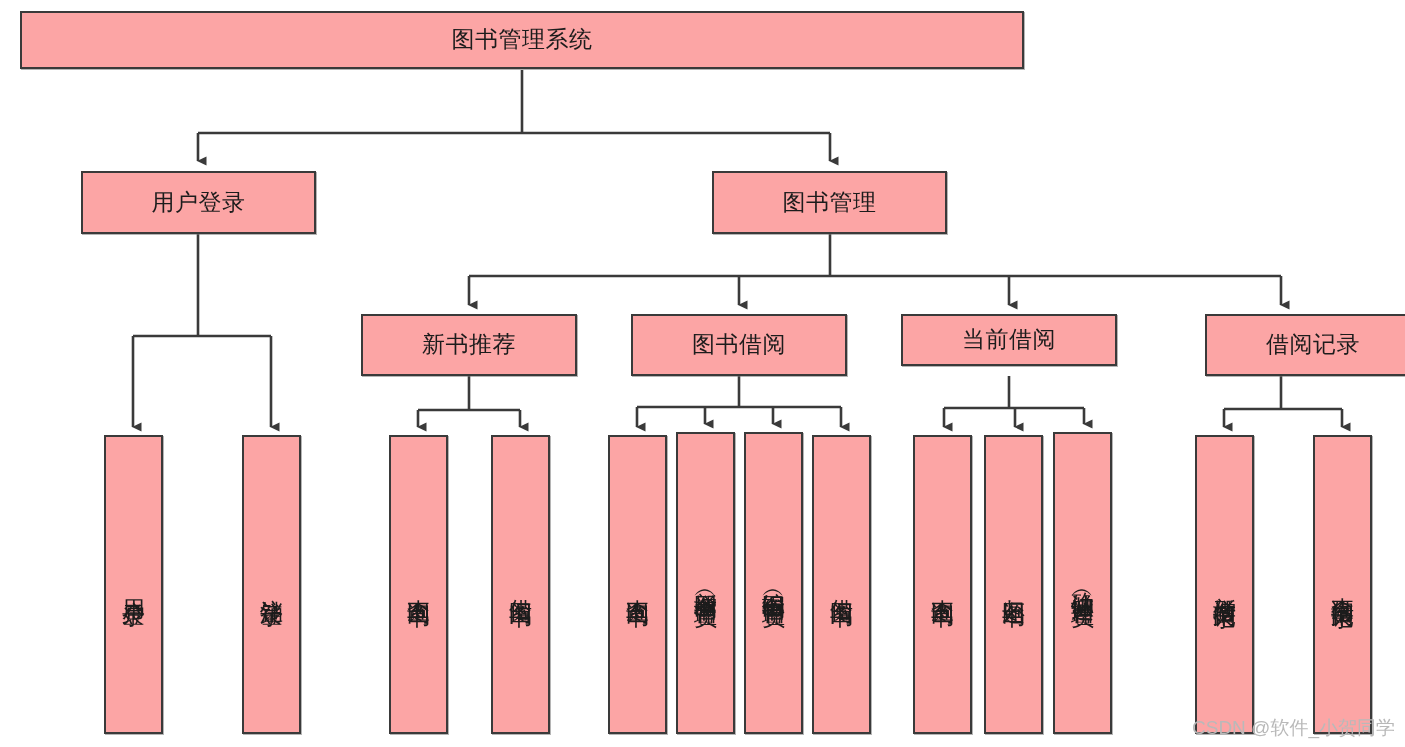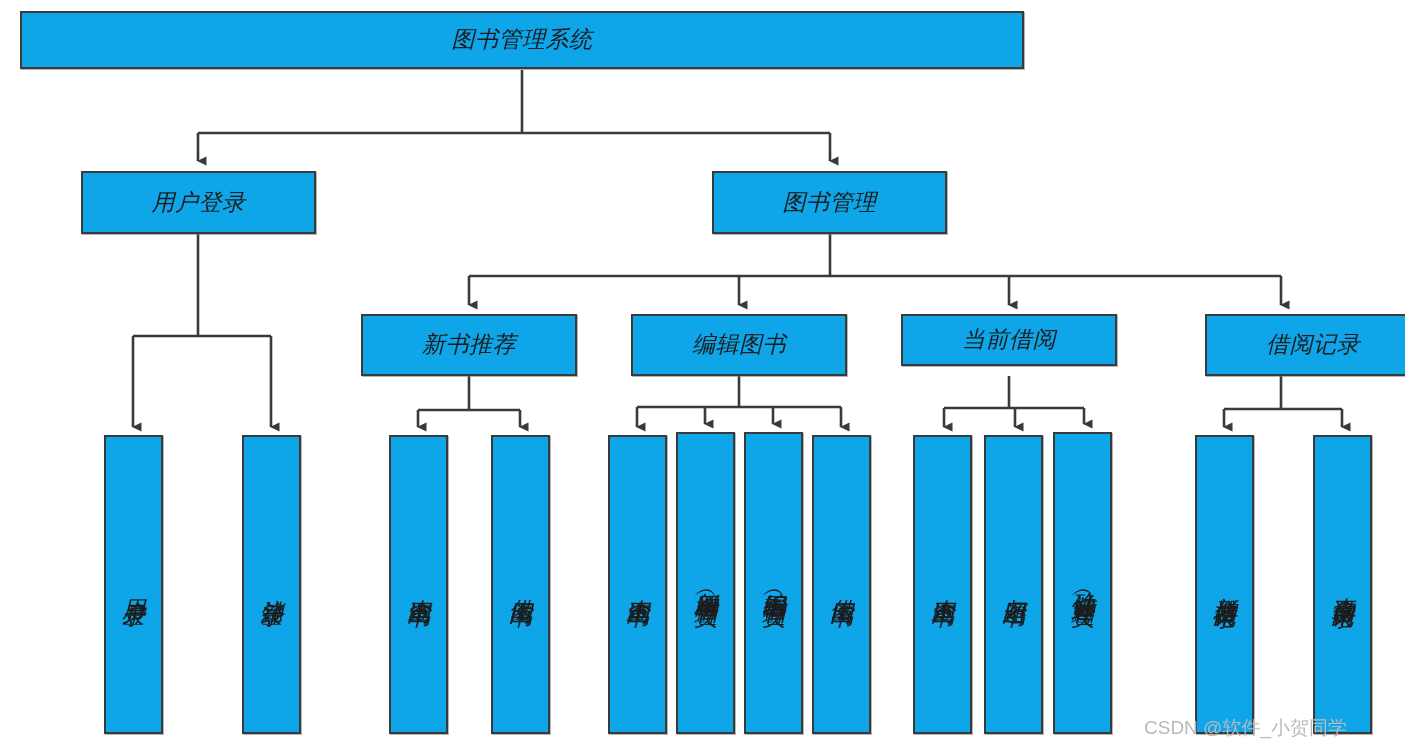--- a/index.html
+++ b/index.html
@@ -21,28 +21,27 @@
     position: absolute;
     left: 0;
     top: 0;
     width: 1405px;
     height: 747px;
     pointer-events: none;
   }
   .node {
     position: absolute;
     box-sizing: border-box;
-    background: #0ea5e9;
+    background: #fca5a5;
     border: 2px solid #3a3a3a;
     box-shadow: 1px 1px 0 0 rgba(120,120,120,0.55);
     display: flex;
     align-items: center;
     justify-content: center;
     color: #1c1c1c;
-    font-style: italic;
   }
   .node .label {
     display: block;
     text-align: center;
     line-height: 1.12;
     white-space: pre;
   }
   
   .node.horiz .label {
     font-size: 23px;
@@ -131,21 +130,21 @@
     <span class="label">用户登录</span>
   </div>
   <div class="node horiz" style="left:361px; top:314px; width:216px; height:62px;">
     <span class="label">新书推荐</span>
   </div>
 
   <div class="node horiz" style="left:712px; top:171px; width:235px; height:63px;">
     <span class="label">图书管理</span>
   </div>
   <div class="node horiz" style="left:631px; top:314px; width:216px; height:62px;">
-    <span class="label">编辑图书</span>
+    <span class="label">图书借阅</span>
   </div>
   <div class="node horiz" style="left:901px; top:314px; width:216px; height:52px;">
     <span class="label">当前借阅</span>
   </div>
   <div class="node horiz" style="left:1173px; top:314px; width:216px; height:62px;margin-left:32px;">
     <span class="label">借阅记录</span>
   </div>
 
   <div class="node vert" style="left:104px; top:435px; width:59px; height:299px;">
     <span class="label">用户登录</span>
@@ -184,15 +183,15 @@
     <span class="label">确认归还（管理员）</span>
   </div>
 
   <div class="node vert" style="left:1195px; top:435px; width:59px; height:299px;">
     <span class="label">新增借阅记录</span>
   </div>
   <div class="node vert" style="left:1313px; top:435px; width:59px; height:299px;">
     <span class="label">查询借阅记录</span>
   </div>
 
-  <div class="watermark" style="left:1144px; top:715px;">CSDN @软件_小贺同学</div>
+  <div class="watermark" style="left:1192px; top:715px;">CSDN @软件_小贺同学</div>
 
 </div>
 
 </body></html>

